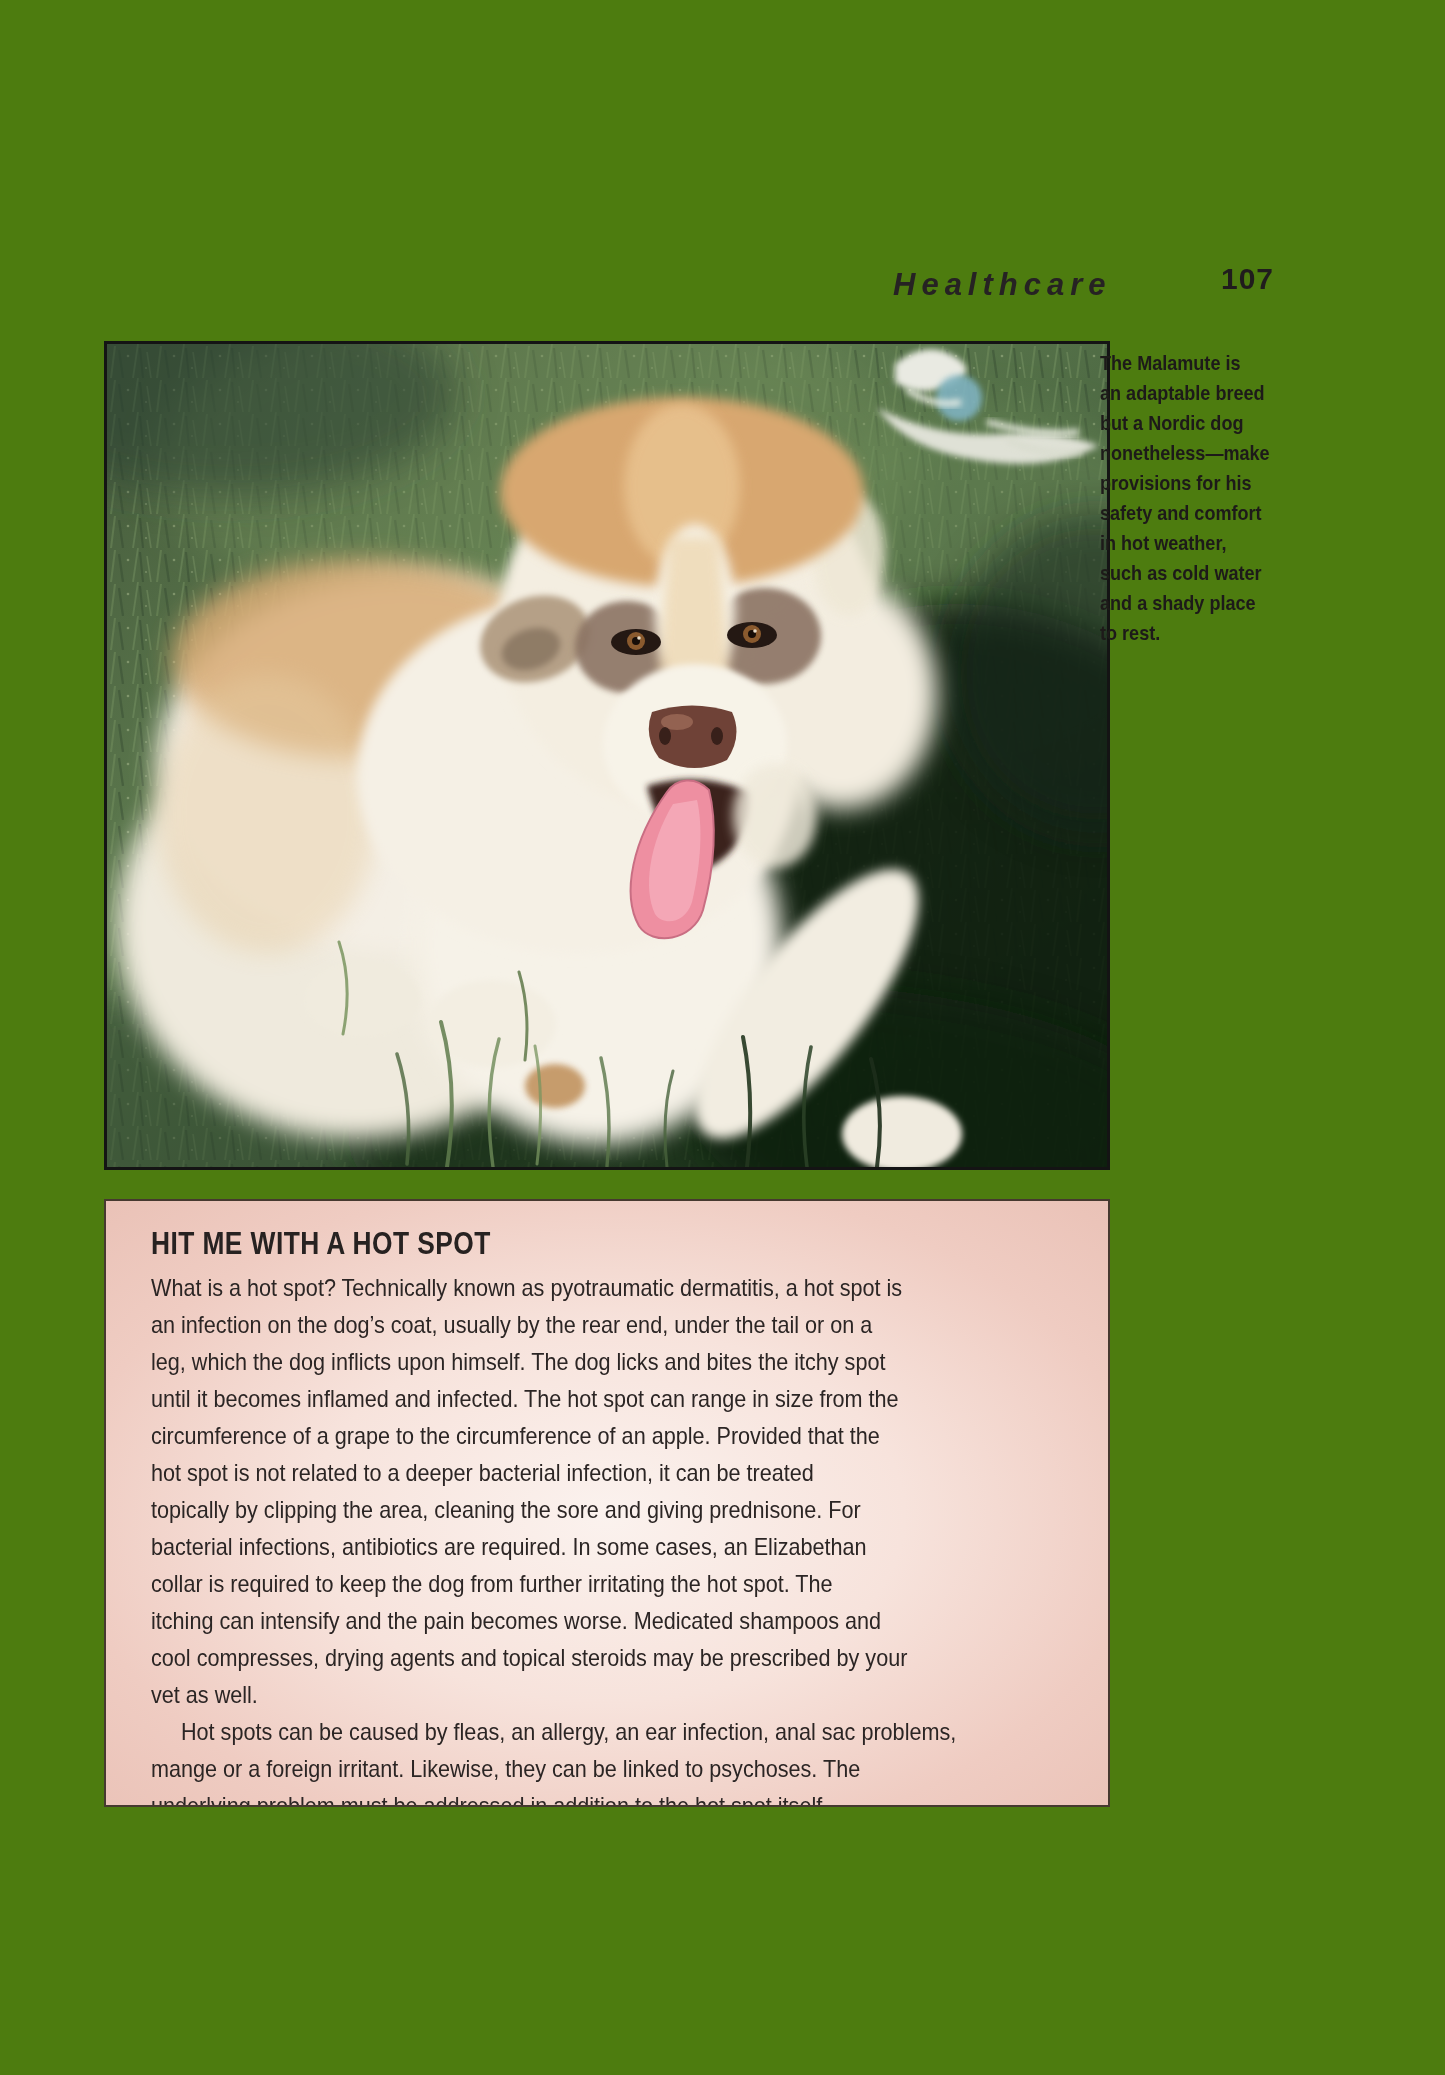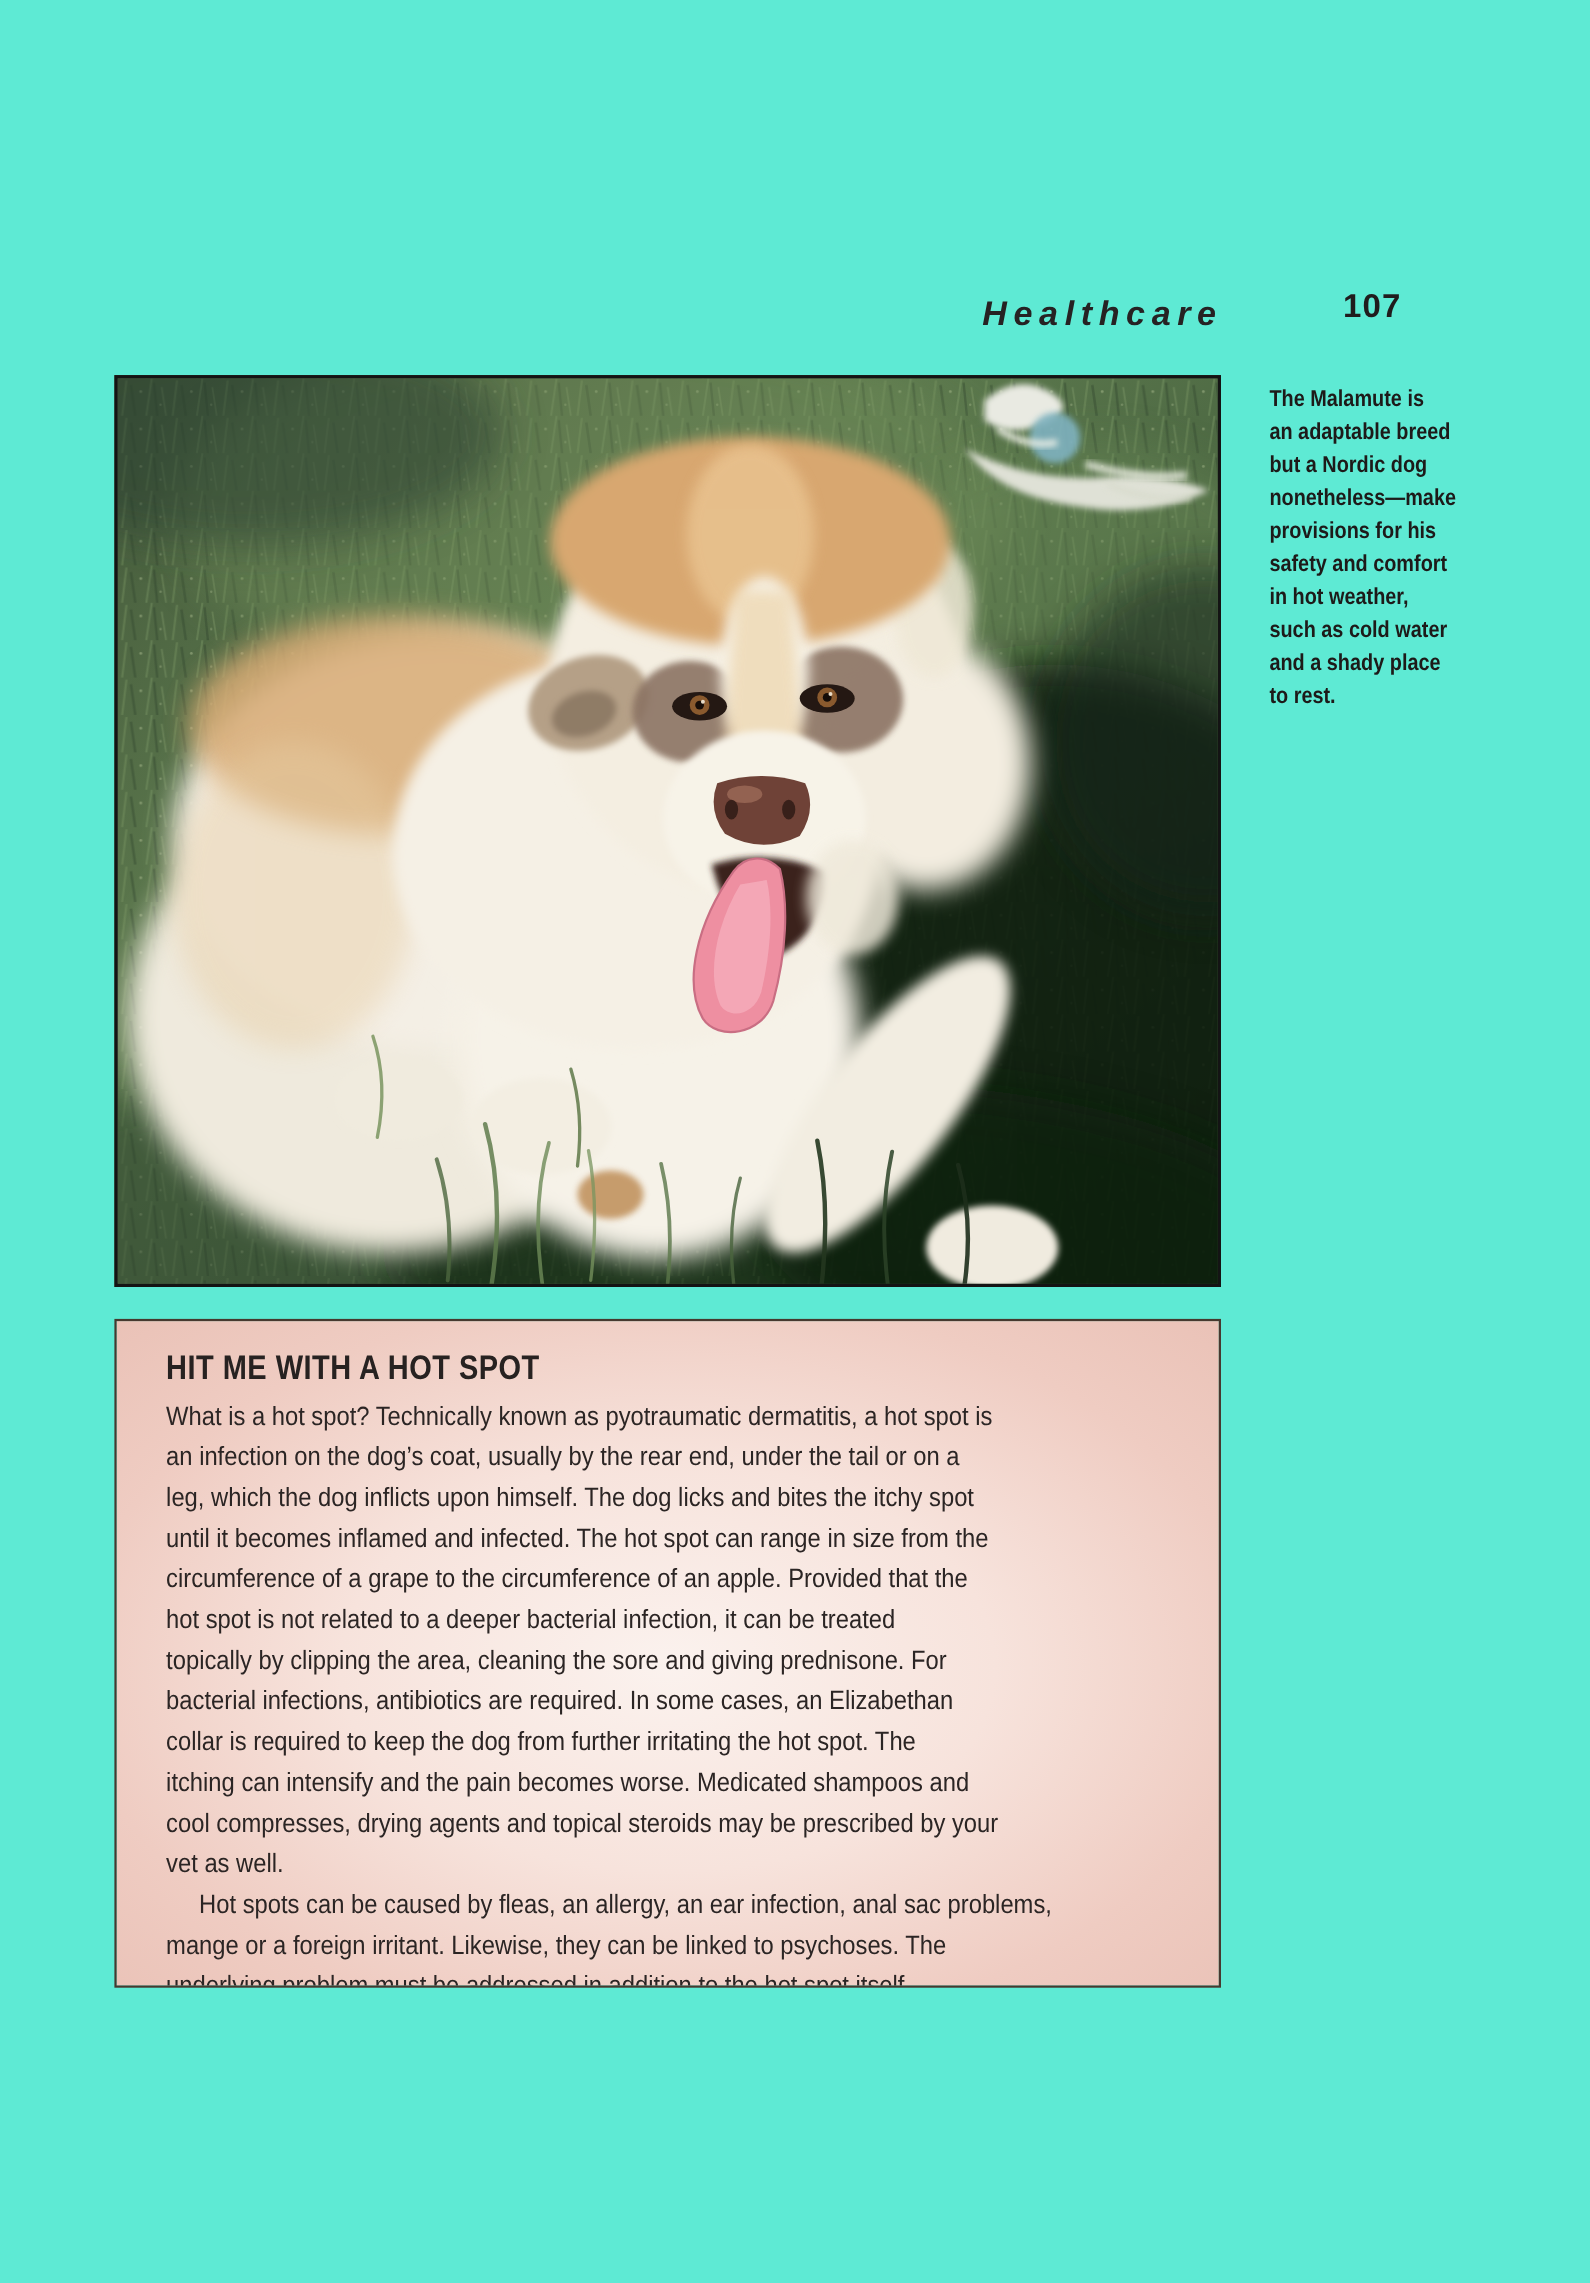--- a/index.html
+++ b/index.html
@@ -1,36 +1,36 @@
 <!DOCTYPE html>
 <html><head>
 <meta charset="utf-8">
 <style>
   html,body{margin:0;padding:0;background:#ffffff;}
   body{width:1445px;height:2075px;position:relative;font-family:"Liberation Sans",sans-serif;color:#241f1e;overflow:hidden;}
 
-  .page{position:absolute;inset:0;background:#5eead4;}
+  .page{position:absolute;inset:0;background:#4d7c0f;}
 
   .running-head{
     position:absolute;left:893px;top:267px;
     font-size:31px;font-weight:bold;font-style:italic;letter-spacing:6px;
     color:#262223;white-space:pre;
   }
   .page-number{
     position:absolute;left:1221px;top:262px;
     font-size:30px;font-weight:bold;letter-spacing:1px;color:#201c1d;white-space:pre;
   }
 
   .photo{
     position:absolute;left:104px;top:341px;width:1006px;height:829px;
     border:3px solid #141414;box-sizing:border-box;background:#47603e;
   }
   .photo svg{display:block;width:100%;height:100%;}
 
-  .caption{position:absolute;left:1154px;top:348px;width:220px;}
+  .caption{position:absolute;left:1100px;top:348px;width:220px;}
   .caption .line{
     font-size:21px;font-weight:bold;line-height:30px;
     transform:scaleX(.86);transform-origin:0 50%;
     white-space:pre;color:#1d1a19;
   }
 
   .hotbox{
     position:absolute;left:104px;top:1199px;width:1006px;height:608px;
     box-sizing:border-box;border:2px solid #46392f;
     background:radial-gradient(ellipse at 50% 52%, #fbf2ee 0%, #f7e3dc 42%, #efccc2 76%, #eac2b7 100%);

